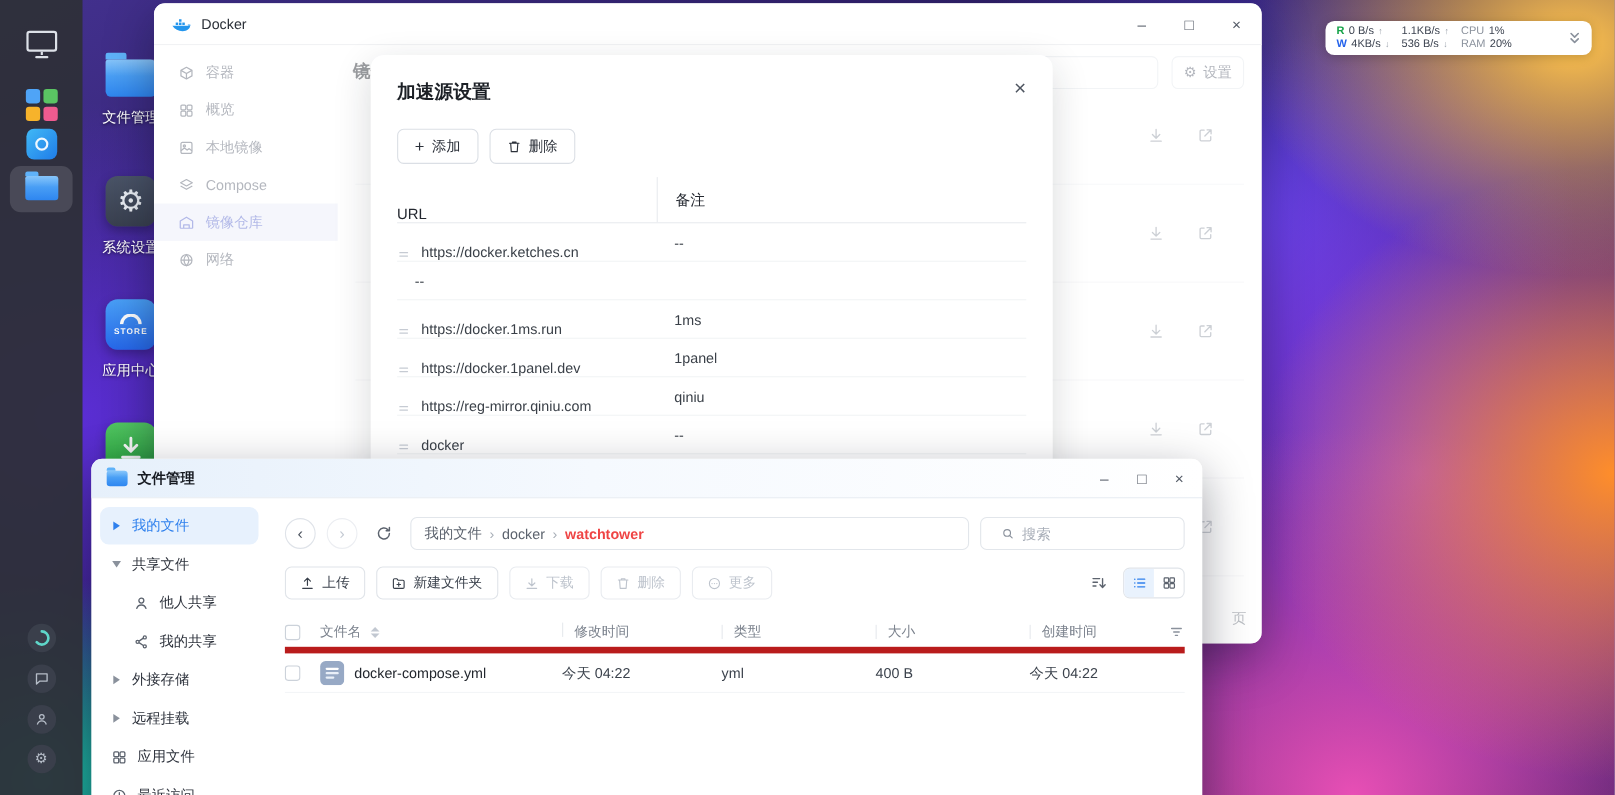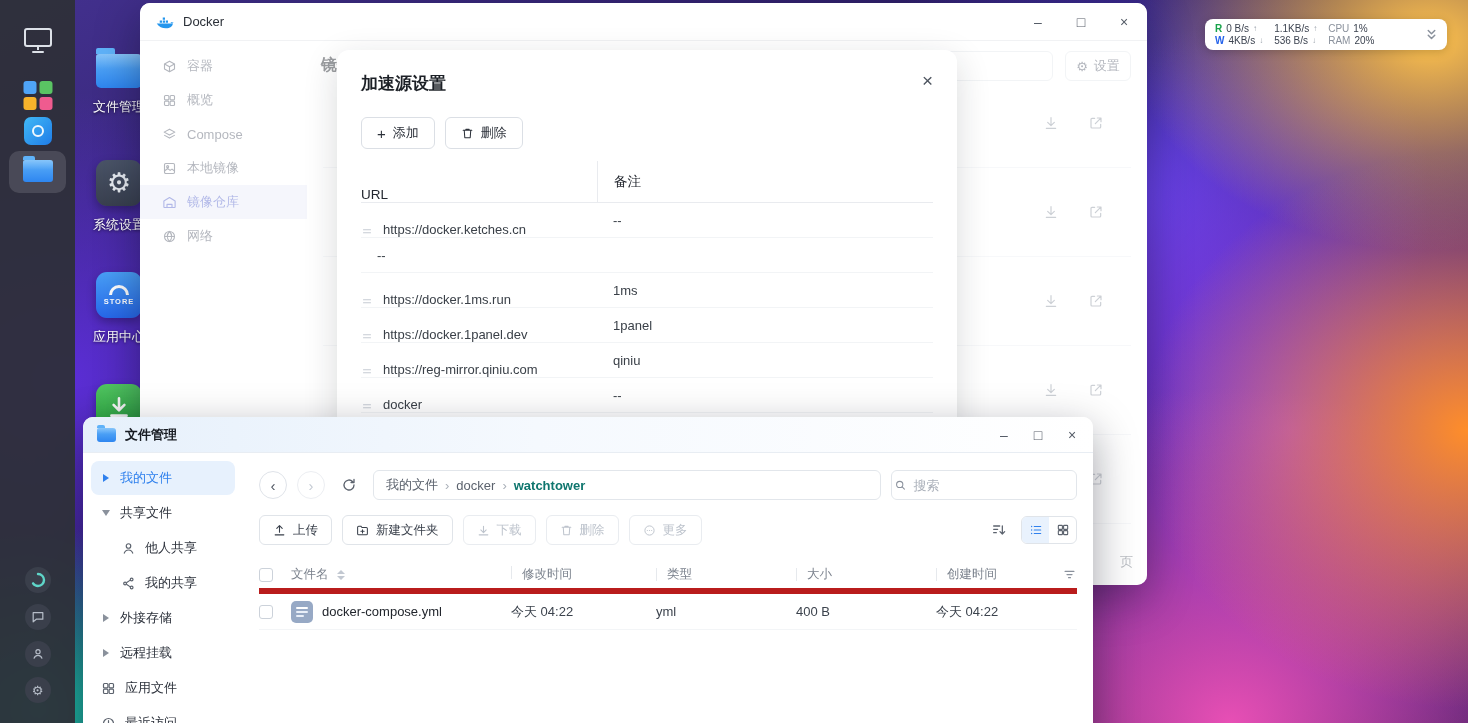--- a/index.html
+++ b/index.html
@@ -100,23 +100,23 @@
   .car{display:inline-flex;width:10px;justify-content:center;color:#8a919c;flex:none}
   .fs-item.active .car{color:#2f80ed}
   .car-r{width:0;height:0;border-left:6px solid currentColor;border-top:4px solid transparent;border-bottom:4px solid transparent}
   .car-d{width:0;height:0;border-top:6px solid currentColor;border-left:4px solid transparent;border-right:4px solid transparent}
   .f-main{flex:1;padding:0 16px;position:relative;min-width:0}
   .f-nav{margin-top:17px;display:flex;align-items:center;gap:10px;height:30px}
   .circle-btn{width:28px;height:28px;border-radius:50%;border:1px solid #dfe3e9;display:flex;align-items:center;justify-content:center;color:#4e5560;font-size:15px;background:#fff;flex:none}
   .circle-btn.disabled{border-color:#eceef2;color:#c4cad3}
   .icon-btn{width:28px;height:28px;display:flex;align-items:center;justify-content:center;color:#5c636e;flex:none}
   .f-crumb{flex:1;height:30px;border:1px solid #e2e6eb;border-radius:6px;display:flex;align-items:center;gap:7px;padding:0 12px;font-size:13px;color:#5c636e;min-width:0}
-  .f-crumb .cur{color:#0f766e;font-weight:700}
+  .f-crumb .cur{color:#ef4444;font-weight:700}
   .f-crumb .sep{color:#aab0b9}
-  .f-search{width:186px;height:30px;border:1px solid #e2e6eb;border-radius:6px;display:flex;align-items:center;gap:7px;padding:0 2px;color:#8a919c;flex:none}
+  .f-search{width:186px;height:30px;border:1px solid #e2e6eb;border-radius:6px;display:flex;align-items:center;gap:7px;padding:0 18px;color:#8a919c;flex:none}
   .f-search input{border:none;outline:none;width:100%;font-size:13px;color:#333;background:transparent;font-family:inherit}
   .f-search input::placeholder{color:#a8aeb8}
   .f-toolbar{margin-top:15px;display:flex;align-items:center;gap:10px;height:30px}
   .tb-btn{height:30px;padding:0 13px;border:1px solid #e0e4e9;border-radius:6px;background:#fff;display:inline-flex;align-items:center;gap:7px;font-size:12.5px;color:#383f4a}
   .tb-btn.disabled{color:#bec4cd;border-color:#e9ecf0}
   .tb-right{margin-left:auto;display:flex;align-items:center;gap:8px}
   .seg{display:flex;border:1px solid #e0e4e9;border-radius:6px;overflow:hidden}
   .seg-cell{width:27px;height:26px;display:flex;align-items:center;justify-content:center;color:#5c636e}
   .seg-cell.active{background:#e9f2fd;color:#2f80ed}
   .f-thead{margin-top:16px;height:33px;display:flex;align-items:center;font-size:12.5px;color:#7b828d;border-bottom:6px solid #b91c1c}
@@ -248,32 +248,32 @@
           <svg width="15" height="15" viewBox="0 0 24 24" fill="none" stroke="currentColor" stroke-width="1.8">
               <rect x="4" y="4" width="7" height="7" rx="1.5"></rect>
               <rect x="13" y="4" width="7" height="7" rx="1.5"></rect>
               <rect x="4" y="13" width="7" height="7" rx="1.5"></rect>
               <rect x="13" y="13" width="7" height="7" rx="1.5"></rect>
             </svg>
           <span>概览</span>
         </div>
         <div class="d-nav-item">
           <svg width="15" height="15" viewBox="0 0 24 24" fill="none" stroke="currentColor" stroke-width="1.8" stroke-linejoin="round">
-              <path d="M12 3.5l8.5 4.7L12 12.9 3.5 8.2z"></path>
-              <path d="M3.5 13l8.5 4.7L20.5 13"></path>
-            </svg>
-          <span>Compose</span>
-        </div>
-        <div class="d-nav-item">
-          <svg width="15" height="15" viewBox="0 0 24 24" fill="none" stroke="currentColor" stroke-width="1.8" stroke-linejoin="round">
               <rect x="4" y="4" width="16" height="16" rx="2"></rect>
               <circle cx="9" cy="9" r="1.6"></circle>
               <path d="M4 16l5-4 4 3 3-2 4 3"></path>
             </svg>
           <span>本地镜像</span>
+        </div>
+        <div class="d-nav-item">
+          <svg width="15" height="15" viewBox="0 0 24 24" fill="none" stroke="currentColor" stroke-width="1.8" stroke-linejoin="round">
+              <path d="M12 3.5l8.5 4.7L12 12.9 3.5 8.2z"></path>
+              <path d="M3.5 13l8.5 4.7L20.5 13"></path>
+            </svg>
+          <span>Compose</span>
         </div>
         <div class="d-nav-item active">
           <svg width="15" height="15" viewBox="0 0 24 24" fill="none" stroke="currentColor" stroke-width="1.8" stroke-linejoin="round">
               <path d="M3 20V9.5L12 4l9 5.5V20"></path>
               <path d="M8 20v-5h8v5M3 20h18"></path>
             </svg>
           <span>镜像仓库</span>
         </div>
         <div class="d-nav-item">
           <svg width="15" height="15" viewBox="0 0 24 24" fill="none" stroke="currentColor" stroke-width="1.8">

